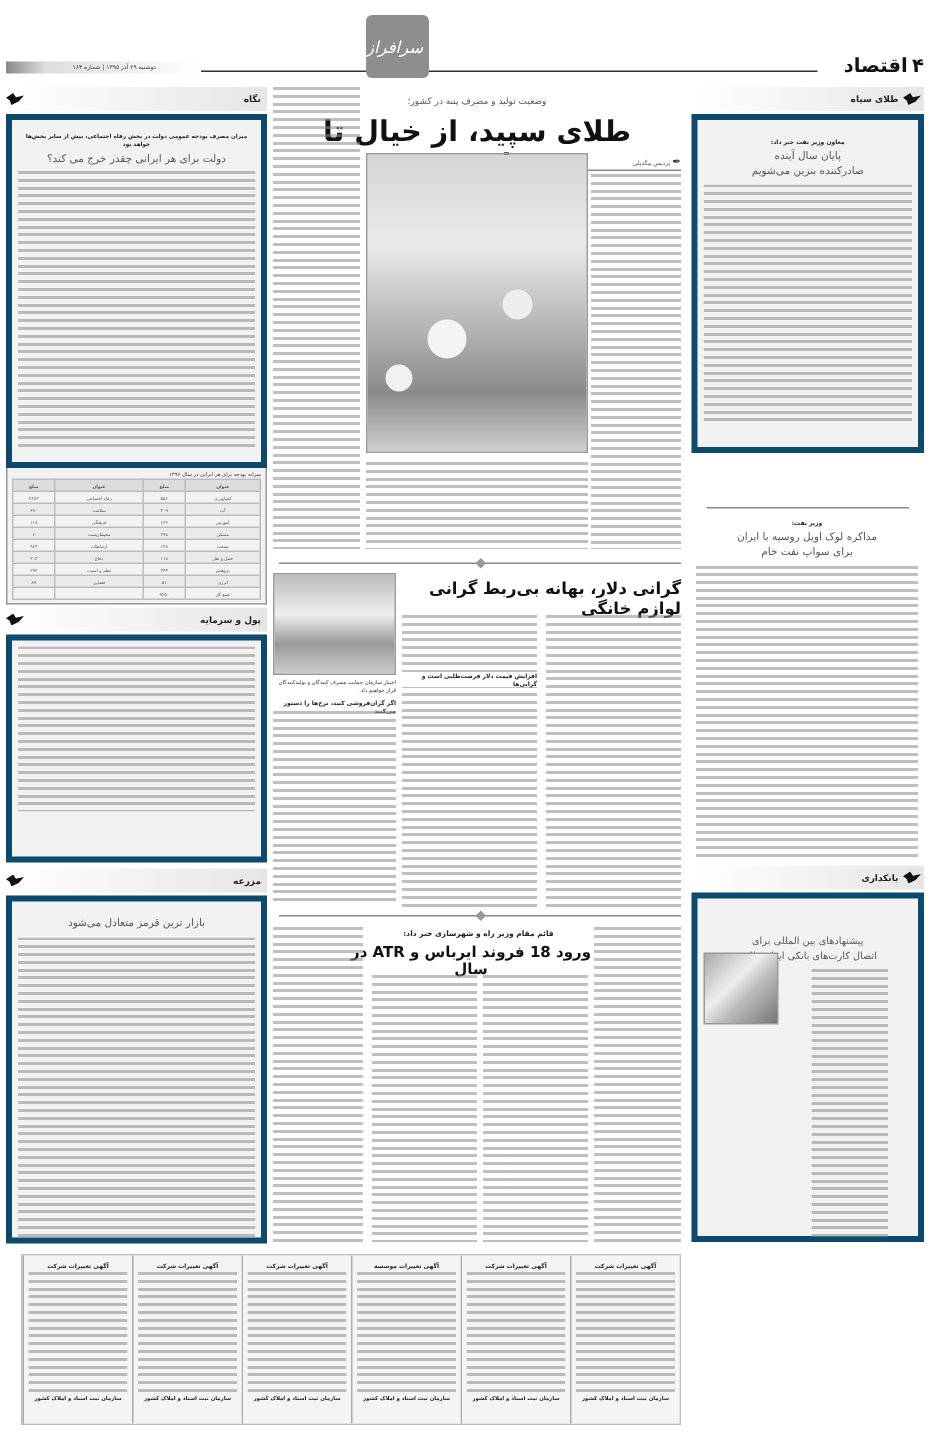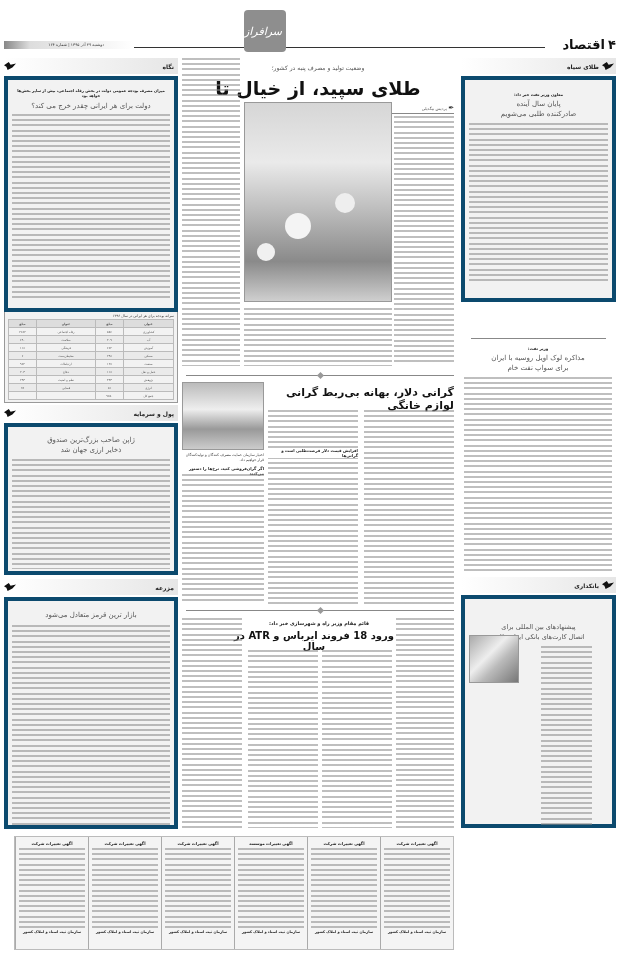--- a/index.html
+++ b/index.html
@@ -41,21 +41,21 @@
 
 <div class="abs" style="right:4px;top:58px;width:155px;height:770px">
   <div class="section-tag">
     <span class="bird"></span>
     <span>طلای سیاه</span>
   </div>
   <div class="boxed" style="margin-top:2px;height:226px;padding:4px">
     <div style="font-size:4px;font-weight:bold;text-align:center;margin-top:8px">معاون وزیر نفت خبر داد:</div>
     <div class="h-light" style="font-size:7px;line-height:10px;margin:2px 0 4px">
       <div>پایان سال آینده</div>
-      <div>صادرکننده طلبی می‌شویم</div>
+      <div>صادرکننده بنزین می‌شویم</div>
     </div>
     <div class="txt" style="height:160px">
         <span class="filler"></span>
       </div>
   </div>
   <div class="abs divider" style="right:10px;width:135px;top:280px"></div>
   <div class="abs" style="right:4px;top:288px;width:148px;height:238px">
     <div style="font-size:4px;font-weight:bold;text-align:center">وزیر نفت:</div>
     <div class="h-light" style="font-size:7px;line-height:10px;margin:2px 0 4px">
       <div>مذاکره لوک اویل روسیه با ایران</div>
@@ -223,24 +223,20 @@
             <td></td>
           </tr>
         </tbody>
     </table>
   </div>
   <div class="section-tag" style="margin-top:2px;justify-content:flex-start">
     <span style="margin-right:2px">پول و سرمایه</span>
     <span class="bird" style="margin-right:auto"></span>
   </div>
   <div class="boxed" style="margin-top:2px;height:152px;padding:4px">
-    <div class="h-light" style="font-size:7px;line-height:10px;margin:4px 0">
-      <div>ژاپن صاحب بزرگ‌ترین صندوق</div>
-      <div>ذخایر ارزی جهان شد</div>
-    </div>
     <div class="txt" style="height:110px">
         <span class="filler"></span>
       </div>
   </div>
   <div class="section-tag" style="margin-top:4px;justify-content:flex-start">
     <span style="margin-right:2px">مزرعه</span>
     <span class="bird" style="margin-right:auto"></span>
   </div>
   <div class="boxed" style="margin-top:2px;height:232px;padding:4px">
     <div class="h-light" style="font-size:7px;margin:6px 0">بازار ترین قرمز متعادل می‌شود</div>

